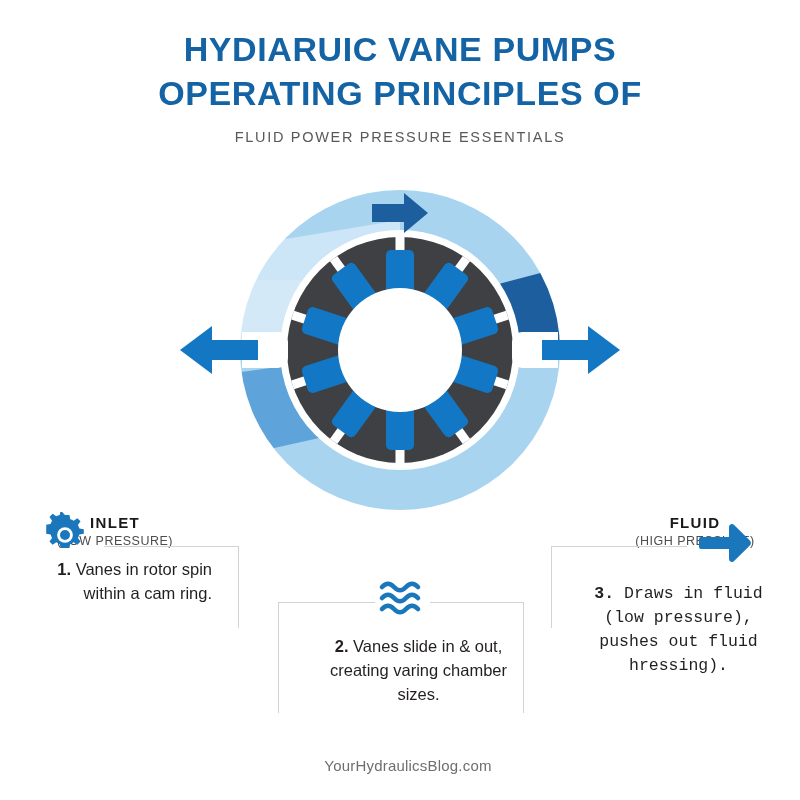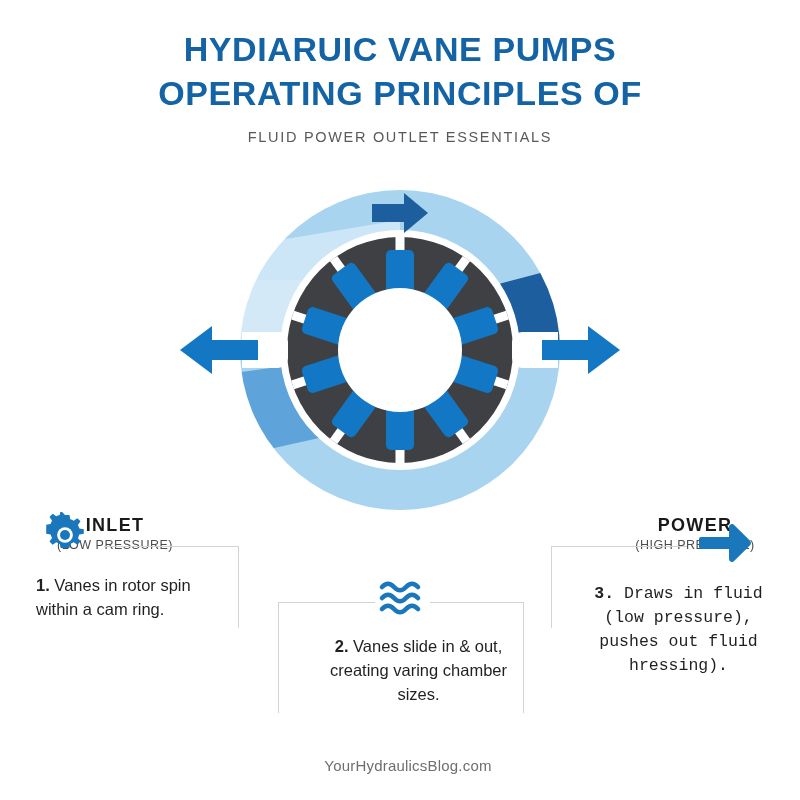--- a/index.html
+++ b/index.html
@@ -61,21 +61,21 @@
     height: 350px;
   }
 
   
   .port-label {
     position: absolute;
     text-align: center;
     line-height: 1.34;
   }
   .port-label .port-name {
-    font-size: 18px;
+    font-size: 15px;
     font-weight: bold;
     letter-spacing: 1.3px;
     color: #1A1A1A;
     display: block;
     text-align: center;
   }
   .port-label .port-sub {
     font-size: 12.5px;
     letter-spacing: 0.5px;
     color: #4D4D4D;
@@ -113,21 +113,21 @@
     font-size: 16.5px;
     color: #231F20;
     line-height: 1.45;
   }
   .step-text .step-num {
     font-weight: bold;
   }
 
   #step-1 { left: 36px; top: 512px; width: 210px; }
   #step-1 .step-icon { justify-content: flex-start; padding-left: 6px; }
-  #step-1 .step-text { text-align: left; padding-right: 34px; margin-top: 16px; }
+  #step-1 .step-text { text-align: right; padding-right: 34px; }
 
   #step-2 { left: 278px; top: 575px; width: 245px; }
   #step-2 .step-icon { justify-content: center; }
   #step-2 .step-text { text-align: center; margin-top: 14px; padding-left: 36px; }
 
   #step-3 { left: 560px; top: 520px; width: 215px; font-family: Liberation Mono, monospace; }
   #step-3 .step-icon { justify-content: flex-end; padding-right: 22px; }
   #step-3 .step-text { text-align: center; padding-left: 22px; margin-top: 16px; }
 
   
@@ -144,21 +144,21 @@
   }
 </style>
 </head>
 <body>
 
 <div id="infographic">
 
   <div class="header">
     <div class="title-line">HYDIARUIC VANE PUMPS</div>
     <div class="title-line">OPERATING PRINCIPLES OF</div>
-    <div class="subtitle">FLUID POWER OUTLET ESSENTIALS</div>
+    <div class="subtitle">FLUID POWER PRESSURE ESSENTIALS</div>
   </div>
 
   <div class="pump-stage">
     <svg class="pump-svg" viewBox="0 0 500 350">
       <defs>
 
         <mask id="ringMask">
           <rect x="0" y="0" width="500" height="350" fill="black"></rect>
           <circle cx="250" cy="190" r="160" fill="white"></circle>
           <circle cx="250" cy="190" r="118" fill="black"></circle>
@@ -228,21 +228,21 @@
 
       <path d="M222 44 L254 44 L254 33 L278 53 L254 73 L254 62 L222 62 Z" fill="#1C5E9E"></path>
     </svg>
 
     <div class="port-label" id="inlet-label">
       <span class="port-name">INLET</span>
       <span class="port-sub">(LOW PRESSURE)</span>
     </div>
 
     <div class="port-label" id="outlet-label">
-      <span class="port-name">POWER</span>
+      <span class="port-name">FLUID</span>
       <span class="port-sub">(HIGH PRESSURE)</span>
     </div>
   </div>
 
   <div class="steps-layer">
 
     <div class="connector" style="left:104px; top:546px; width:134px; height:81px; border-top-width:1px; border-right-width:1px;"></div>
 
     <div class="connector" style="left:278px; top:602px; width:96px; height:110px; border-top-width:1px; border-left-width:1px;"></div>
 

